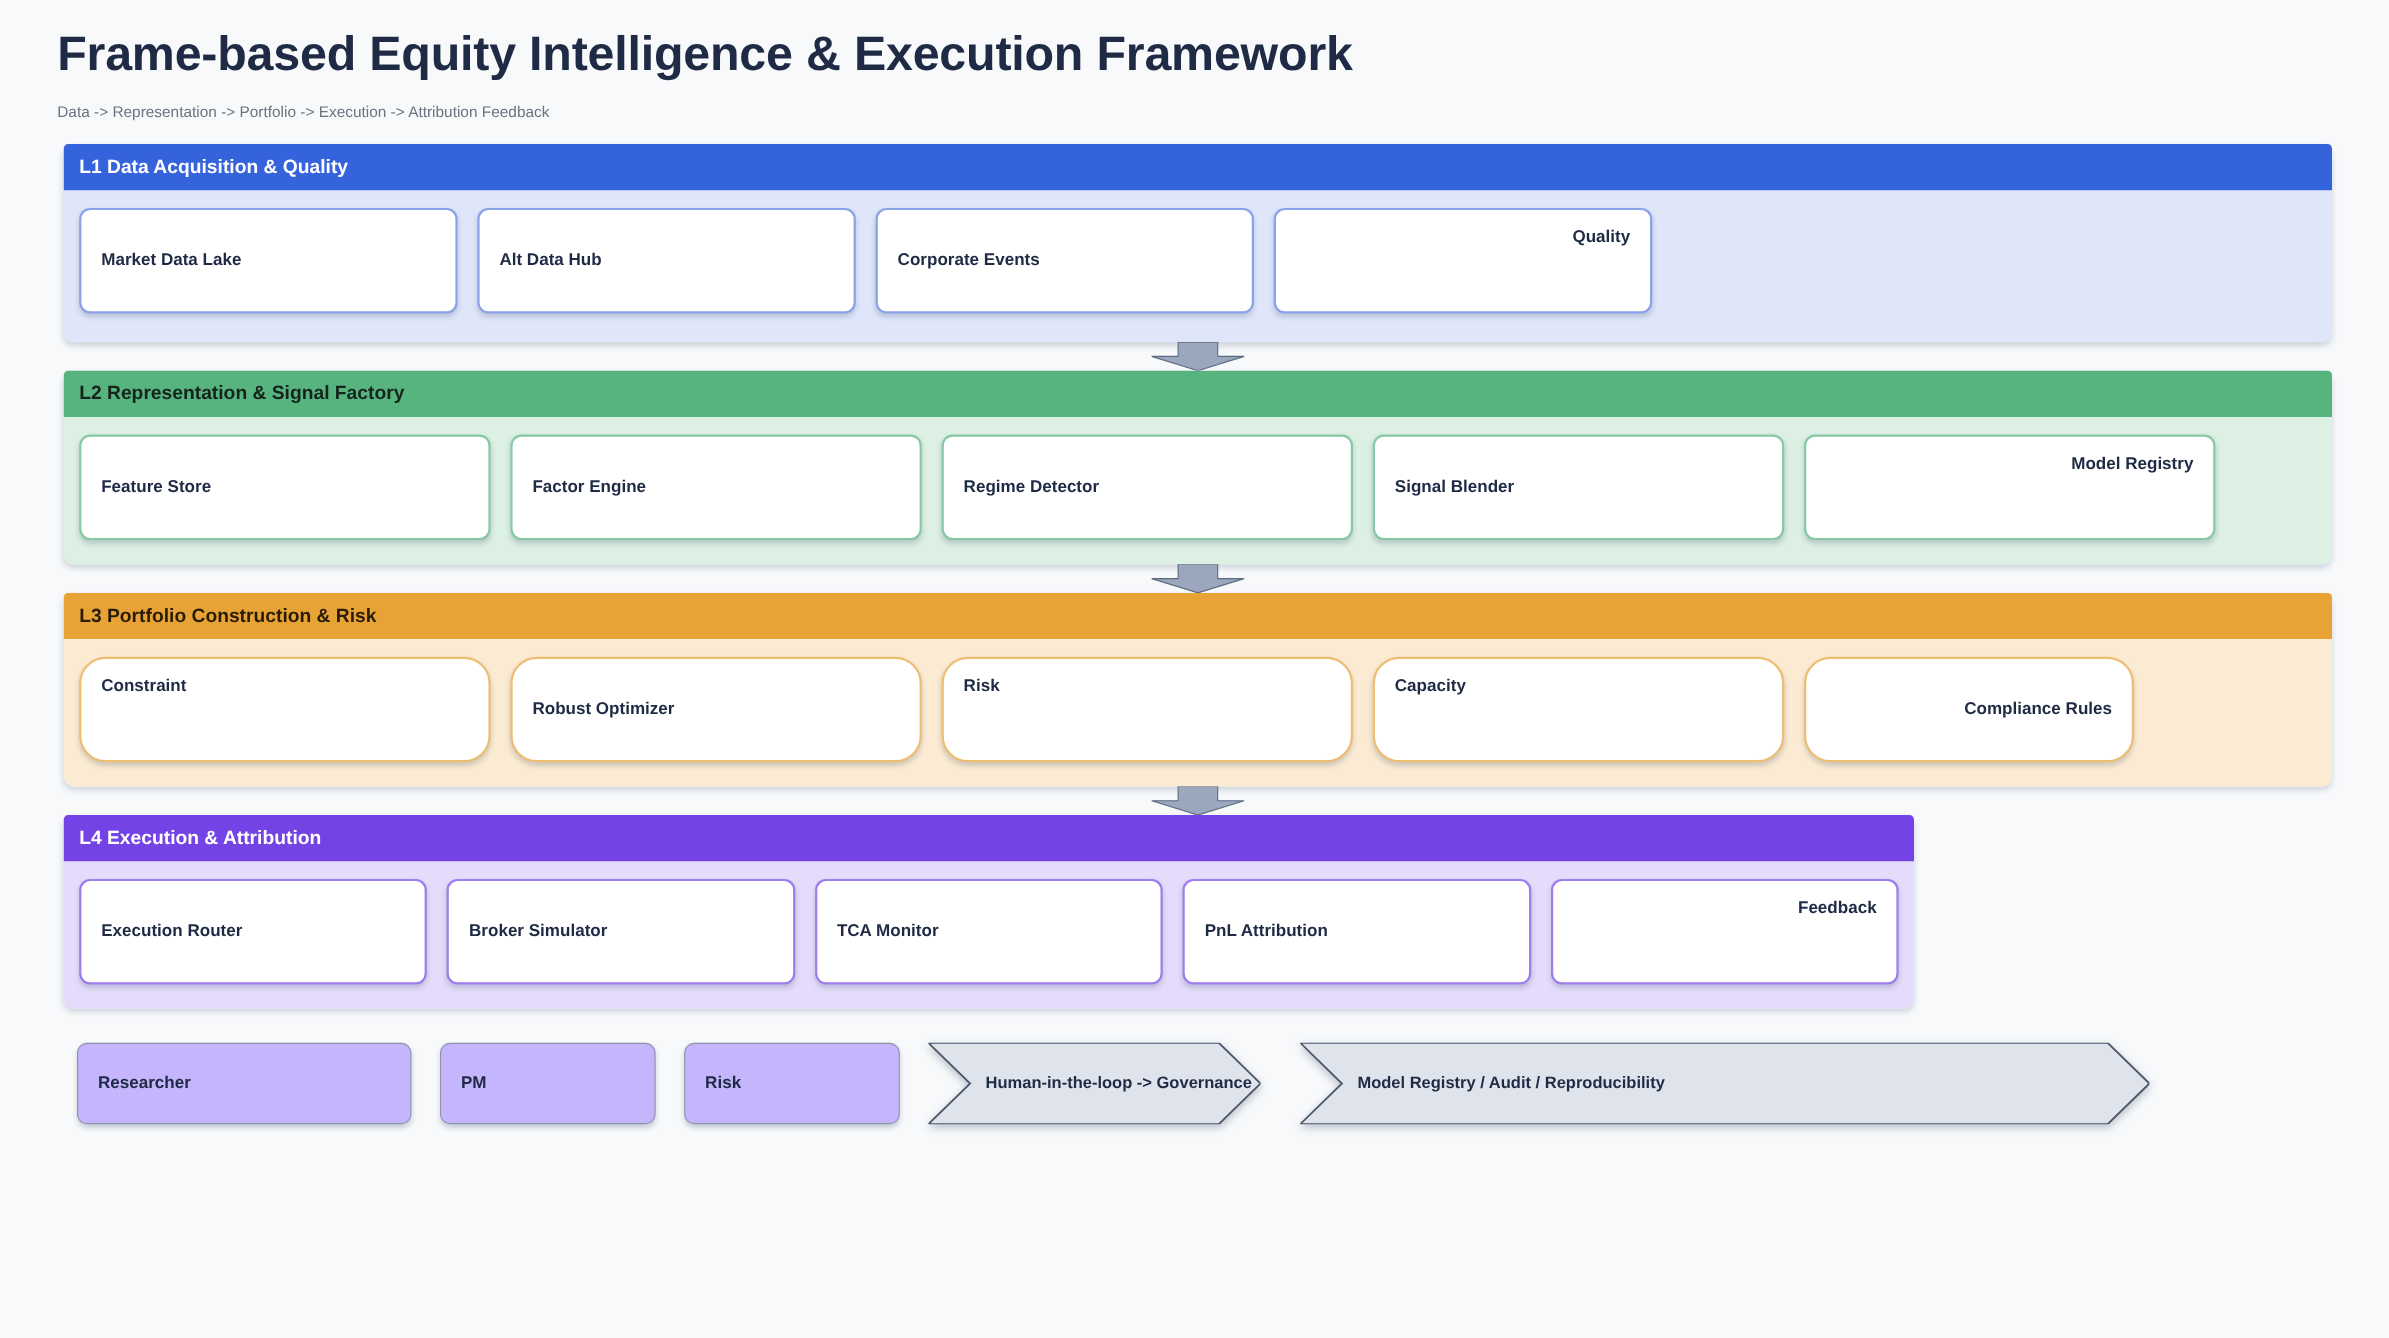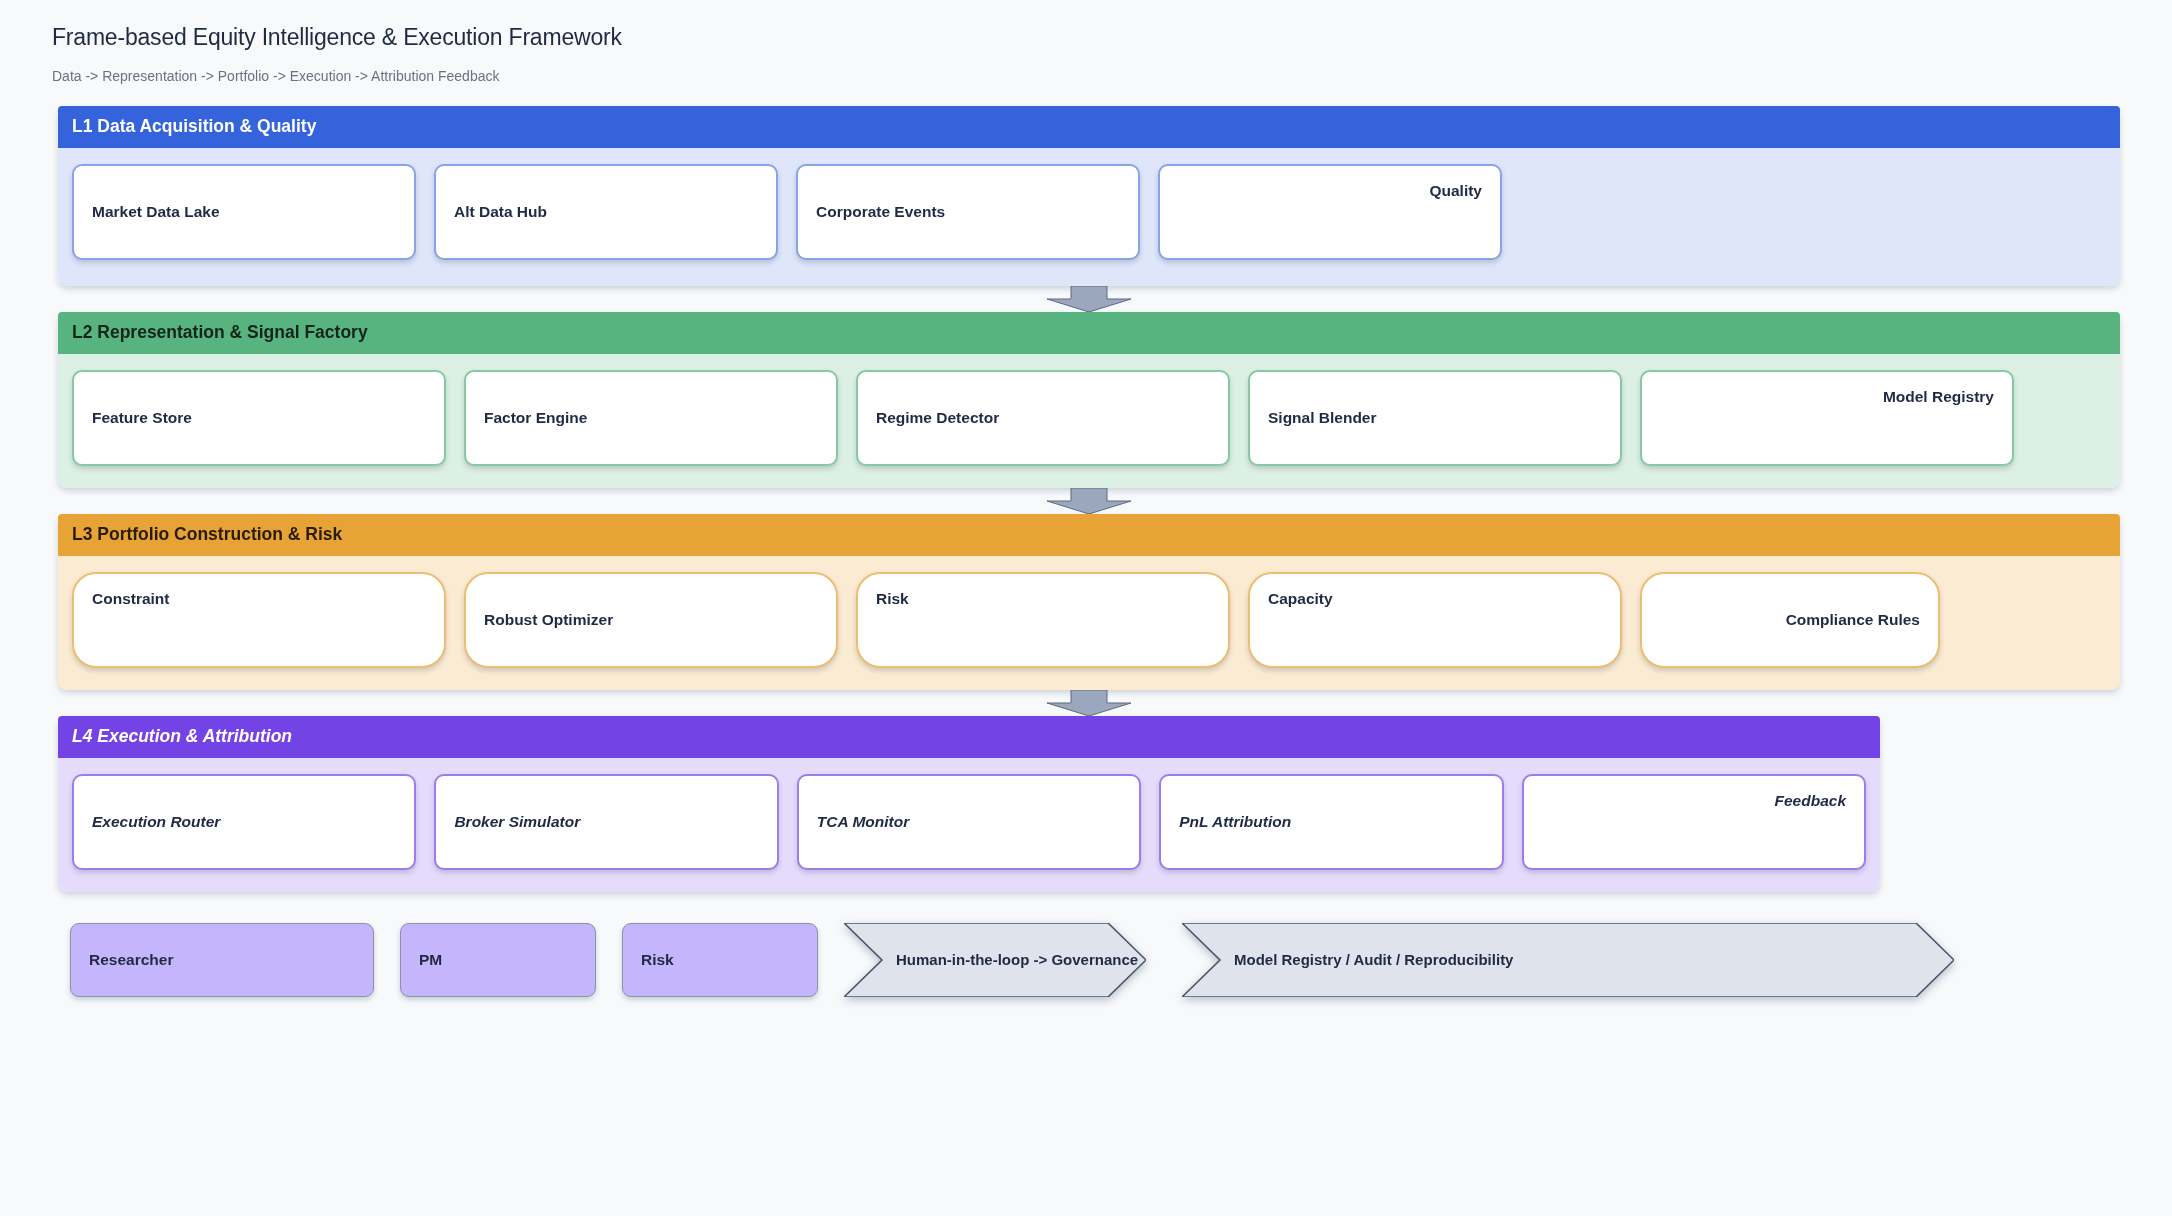--- a/index.html
+++ b/index.html
@@ -10,22 +10,22 @@
     background: #F7F9FB;
     font-family: "Liberation Sans", sans-serif;
     overflow: hidden;
     position: relative;
   }
 
   
   .page-head { padding: 24px 0 0 52px; }
 
   .page-title {
-    font-size: 23px;
-    font-weight: normal;
+    font-size: 44px;
+    font-weight: bold;
     color: #1F2A44;
     letter-spacing: -0.2px;
     line-height: 1.2;
   }
 
   .page-subtitle {
     margin-top: 16px;
     font-size: 14px;
     color: #6B7280;
     font-weight: normal;
@@ -92,21 +92,21 @@
   .band.l3 .card        { border-color: #EDBE72; border-radius: 24px; }
 
   .band.l4 .band-header { background: #7343E5; color: #FFFFFF; }
   .band.l4 .band-body   { background: #E4DCFA; }
   .band.l4 .card        { border-color: #9D7CEC; }
 
   
   .band.l1 { width: 2062px; }
   .band.l2 { width: 2062px; }
   .band.l3 { width: 2062px; }
-  .band.l4 { width: 1822px; font-style: italic; }
+  .band.l4 { width: 1682px; }
 
   .band.l1 .band-body { padding-bottom: 26px; }
   .band.l1 .card { min-height: 96px; }
 
   
   .connector {
     height: 26px;
     position: relative;
     margin-left: 58px;
     width: 2062px;

